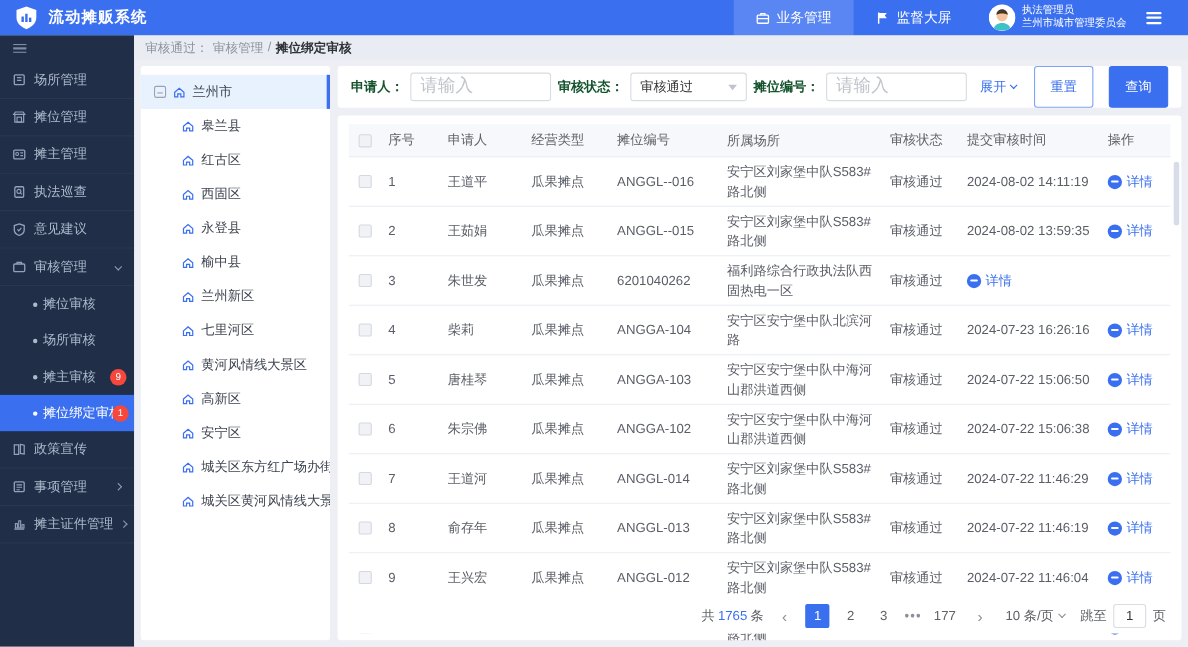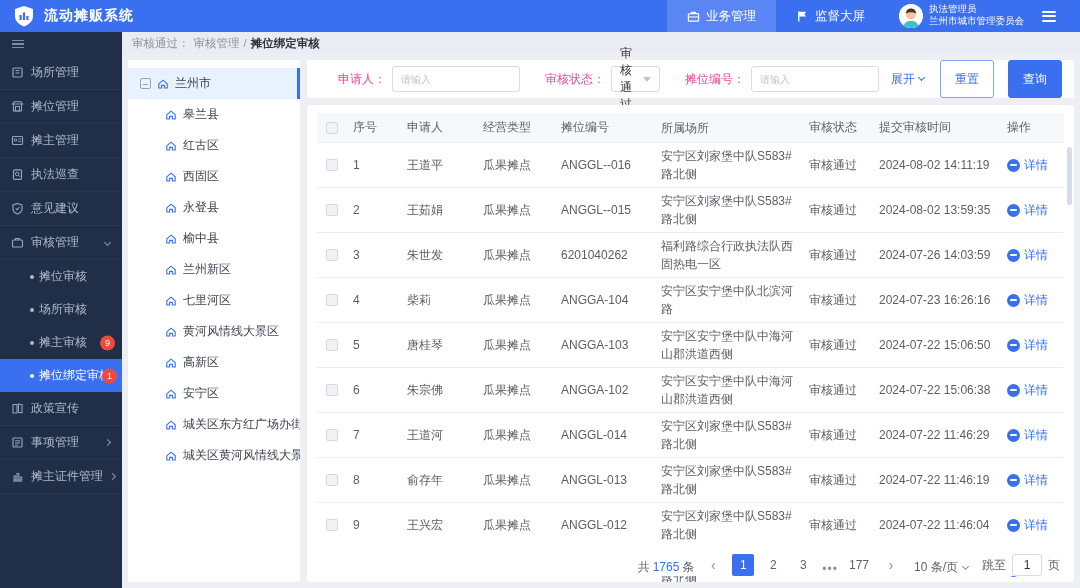--- a/index.html
+++ b/index.html
@@ -12,21 +12,21 @@
     display:flex; align-items:center; justify-content:space-between; color:#fff; z-index:5; }
   .brand { display:flex; align-items:center; gap:8px; padding-left:12px; }
   .logo { width:24px; height:24px; display:inline-flex; }
   .app-title { font-size:14px; font-weight:bold; letter-spacing:1px; }
   .top-right { display:flex; align-items:center; height:32px; }
   .top-nav-item { display:flex; align-items:center; gap:6px; height:32px; padding:0 20px; cursor:pointer; font-size:12.5px; }
   .top-nav-item.active { background:rgba(255,255,255,.16); }
   .nav-ico { display:inline-flex; }
   .userbox { display:flex; align-items:center; gap:6px; padding:0 14px; }
   .avatar { width:24px; height:24px; border-radius:50%; background:#fff; overflow:hidden; display:inline-flex; }
-  .user-lines { display:flex; flex-direction:column; line-height:1.25; font-size:9.5px;font-family:Liberation Serif, serif; }
+  .user-lines { display:flex; flex-direction:column; line-height:1.25; font-size:9.5px; }
   .top-menu { width:26px; display:flex; flex-direction:column; gap:2.5px; margin:0 12px 0 4px; cursor:pointer; }
   .top-menu i { display:block; width:14px; height:2px; background:#fff; border-radius:1px; }
 
   
   .sidebar { position:absolute; top:32px; left:0; width:122px; height:556px; background:#202e48; color:#aeb9cc; }
   .collapse-bar { height:24px; display:flex; align-items:center; padding-left:12px; }
   .collapse-bar .bars { display:flex; flex-direction:column; gap:2px; cursor:pointer; }
   .collapse-bar .bars i { width:12px; height:1.5px; background:#7e8ca6; display:block; }
   .side-item { position:relative; height:34px; display:flex; align-items:center; gap:7px; padding-left:11px;
     border-bottom:1px solid rgba(255,255,255,.045); cursor:pointer; white-space:nowrap; }
@@ -54,22 +54,22 @@
   .tree-row.selected { background:#e8f1fe; }
   .tree-row.selected::after { content:""; position:absolute; right:0; top:0; width:3px; height:100%; background:var(--accent,#3a6ff0); }
   .tree-row .minusbox { width:11px; height:11px; border:1px solid #9aa3b2; border-radius:2px; position:relative; flex:none; }
   .tree-row .minusbox::after { content:""; position:absolute; left:2px; right:2px; top:4.5px; height:1px; background:#9aa3b2; }
   .tree-children .tree-row { padding-left:37px; }
   .home-ico { display:inline-flex; flex:none; color:var(--accent,#3a6ff0); }
 
   
   .right-col { flex:1; display:flex; flex-direction:column; gap:7px; min-width:0; }
   .filter-card { background:#fff; border-radius:3px; height:38px; display:flex; align-items:center; padding:0 12px; gap:6px; flex:none; }
-  .f-label { color:#ec4899; margin-left:19px; white-space:nowrap; }
-  .f-input { width:128px; height:26px; border:1px solid #d9dce3; border-radius:3px; padding:0 8px; font-size:10px;
+  .f-label { color:#14532d; margin-left:0; white-space:nowrap;font-weight:bold; }
+  .f-input { width:128px; height:26px; border:1px solid #d9dce3; border-radius:3px; padding:0 8px; font-size:16px;
     font-family:inherit; color:#333; outline:none; }
   .f-input::placeholder { color:#c0c4cc; }
   .f-select { width:128px; height:26px; border:1px solid #d9dce3; border-radius:3px; padding:0 8px; display:flex;
     align-items:center; justify-content:space-between; color:#333; cursor:pointer; }
   .caret-down { width:0; height:0; border-left:4px solid transparent; border-right:4px solid transparent; border-top:5px solid #c0c4cc; }
   .spacer { flex:1; }
   .expand-link { color:var(--accent,#3a6ff0); display:flex; align-items:center; gap:4px; cursor:pointer; white-space:nowrap; }
   .expand-link .chev2 { width:5px; height:5px; border-right:1.4px solid currentColor; border-bottom:1.4px solid currentColor; transform:rotate(45deg); margin-top:-3px; }
   .btn { height:38px; padding:0 14px; border-radius:3px; font-size:12px; font-family:Liberation Mono, monospace; cursor:pointer; white-space:nowrap; }
   .btn.ghost { background:#fff; border:1px solid #7da4f5; color:var(--accent,#3a6ff0); margin-left:10px; }
@@ -91,21 +91,21 @@
   .c-status { width:70px; }
   .c-time { width:128px; }
   .c-op { width:70px; display:flex; align-items:center; gap:4px; color:var(--accent,#3a6ff0); cursor:pointer; }
   .op-ico { width:13px; height:13px; border-radius:50%; background:var(--accent,#3a6ff0); display:inline-flex; align-items:center; justify-content:center; flex:none; }
   .op-ico i { width:7px; height:1.6px; background:#fff; border-radius:1px; display:block; }
 
   .scroll-thumb { position:absolute; top:42px; right:2px; width:5px; height:58px; background:#d6dde9; border-radius:3px; }
 
   
   .pagination { position:absolute; left:0; right:0; bottom:6px; background:#fff; height:32px; display:flex;
-    align-items:flex-end; justify-content:flex-end; gap:8px; padding-right:14px; color:#606266; }
+    align-items:center; justify-content:flex-end; gap:8px; padding-right:14px; color:#606266; }
   .pg-total b { color:var(--accent,#3a6ff0); font-weight:normal; margin:0 3px; }
   .pg-arrow { width:22px; height:22px; display:flex; align-items:center; justify-content:center; cursor:pointer; color:#8a8f99; font-size:14px; }
   .pg-num { min-width:22px; height:22px; display:flex; align-items:center; justify-content:center; cursor:pointer; border-radius:2px; padding:0 3px; }
   .pg-num.active { background:var(--accent,#3a6ff0); color:#fff; }
   .pg-ellipsis { color:#8a8f99; letter-spacing:1px; }
   .pg-size { display:flex; align-items:center; gap:5px; cursor:pointer; margin-left:4px; }
   .pg-jump { display:flex; align-items:center; gap:6px; margin-left:6px; }
   .pg-jump input { width:30px; height:22px; border:1px solid #d9dce3; border-radius:3px; text-align:center; font-family:inherit; font-size:12px; color:#333; outline:none; }
 </style>
 </head>
@@ -502,21 +502,20 @@
               <div class="trow tbody-row">
                 <span class="cell c-check">
                   <span class="checkbox"></span>
                 </span>
                 <span class="cell c-no">3</span>
                 <span class="cell c-name">朱世发</span>
                 <span class="cell c-type">瓜果摊点</span>
                 <span class="cell c-code">6201040262</span>
                 <span class="cell c-place">福利路综合行政执法队西固热电一区</span>
                 <span class="cell c-status">审核通过</span>
-                <span class="cell c-time">2024-07-26 14:03:59</span>
                 <span class="cell c-op">
                   <span class="op-ico">
                     <i></i>
                   </span>
                   <span>详情</span>
                 </span>
               </div>
 
               <div class="trow tbody-row">
                 <span class="cell c-check">

